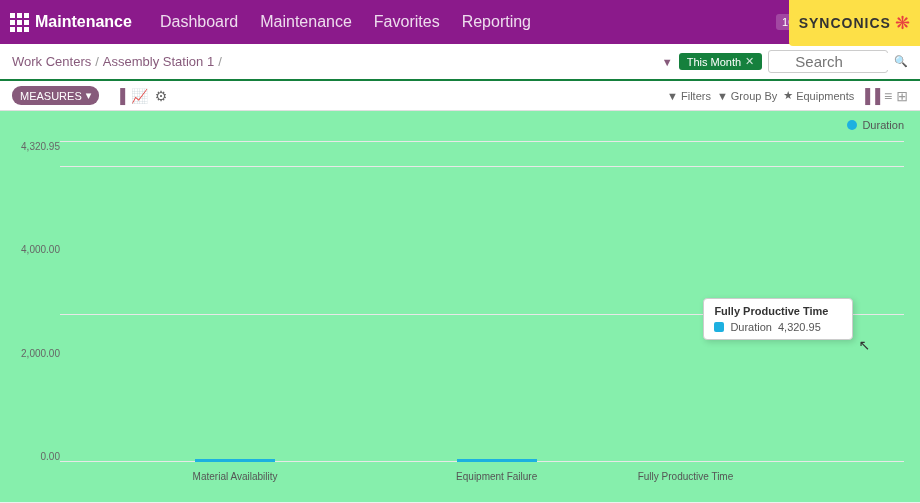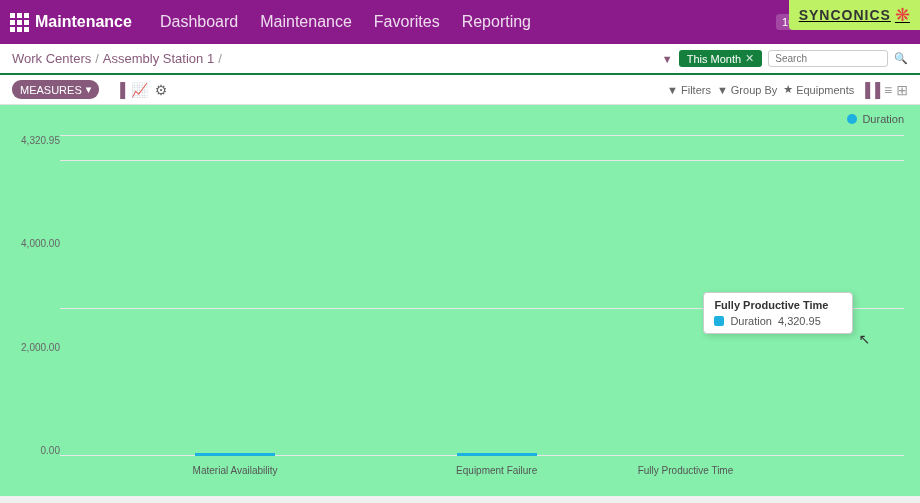--- a/index.html
+++ b/index.html
@@ -67,28 +67,27 @@
       padding: 2px 6px;
       border-radius: 3px;
       font-size: 11px;
     }
 
     
     .synconics-logo {
       position: absolute;
       top: 0;
       right: 0;
-      background: #bef264;
-      padding: 4px 10px;
+      background: #fde047;
+      padding: 12px 10px;
       display: flex;
       align-items: center;
       gap: 4px;
       z-index: 100;
       border-bottom-left-radius: 4px;
-      text-decoration: underline;
     }
     .synconics-text {
       font-weight: bold;
       font-size: 14px;
       color: #333;
       letter-spacing: 1px;
     }
     .synconics-icon {
       color: #e84040;
       font-size: 18px;
@@ -356,21 +355,21 @@
     <a>Assembly Station 1</a>
     <span class="sep">/</span>
   </div>
   <div class="breadcrumb-filters">
     <span style="color:#875a7b; font-size:11px;">▼</span>
     <div class="filter-tag">
       <span>This Month</span>
       <span class="close">✕</span>
     </div>
     <div class="search-box">
-      <input type="text" style="border: none; outline: none; font-size: 10px; width: 100px;" placeholder="Search">
+      <input type="text" style="border: none; outline: none; font-size: 15px; width: 100px; margin-left: 20px;" placeholder="Search">
     </div>
     <span class="search-icon-small">🔍</span>
   </div>
 </div>
 
 <div class="toolbar">
   <div class="toolbar-left">
     <button class="measures-btn">
       <span>MEASURES</span>
       <span>▾</span>

